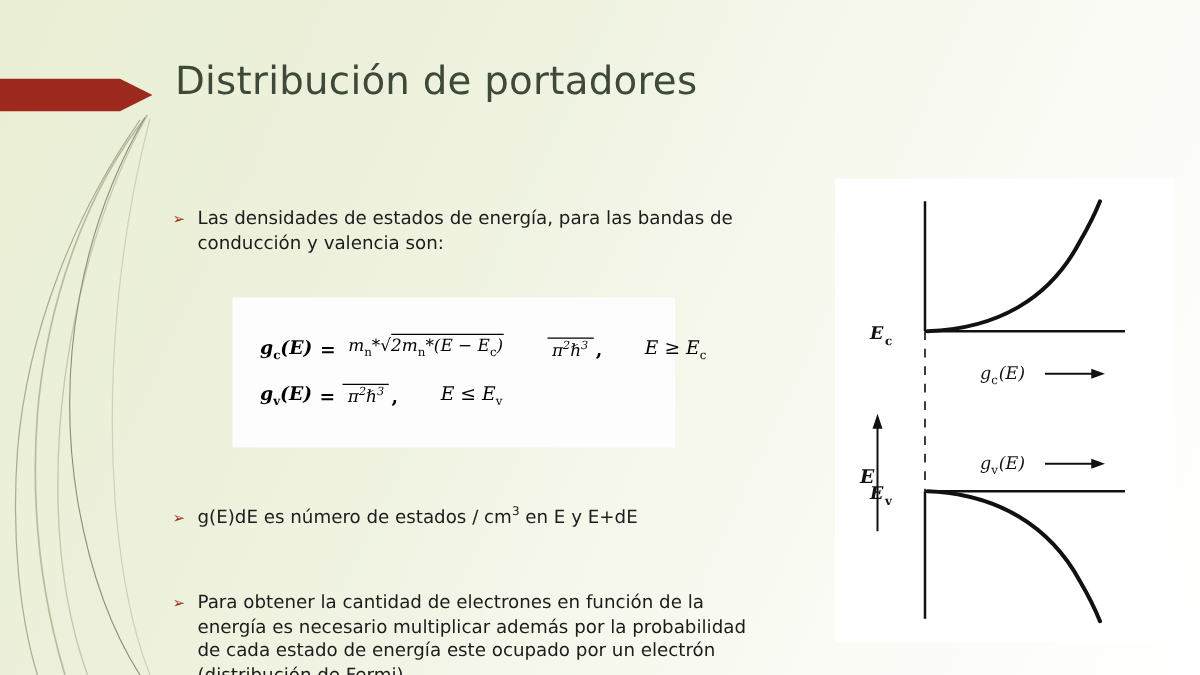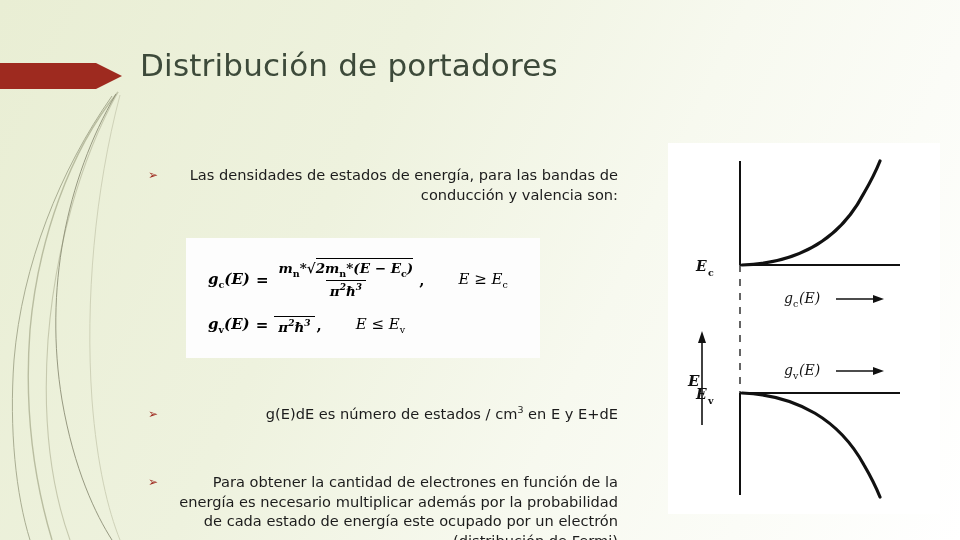--- a/index.html
+++ b/index.html
@@ -11,21 +11,20 @@
     height: 540px;
     overflow: hidden;
     font-family: "Liberation Sans", sans-serif;
   }
   .slide {
     position: relative;
     width: 960px;
     height: 540px;
     background: linear-gradient(115deg, #e9eed4 0%, #eef2de 35%, #f7f9ef 62%, #ffffff 100%);
     overflow: hidden;
-    text-align: right;
   }
   
   .swirls {
     position: absolute;
     left: 0;
     top: 0;
     width: 260px;
     height: 540px;
     pointer-events: none;
   }
@@ -105,25 +104,26 @@
     font-size: 15px;
     white-space: nowrap;
   }
   .f-eq {
     margin: 0 6px;
     font-weight: 700;
     font-size: 15px;
   }
   .frac {
     display: inline-flex;
-    flex-direction: column;
+    flex-direction: row;
     align-items: center;
     font-size: 13.5px;
-    font-weight: 700;
+    font-weight: 400;
     line-height: 1.15;
+    gap: 31px;
   }
   .frac .num {
     padding: 0 4px 1px 4px;
     font-style: italic;
     white-space: nowrap;
   }
   .frac .den {
     border-top: 1.4px solid #000;
     padding: 1px 4px 0 4px;
     font-style: italic;

